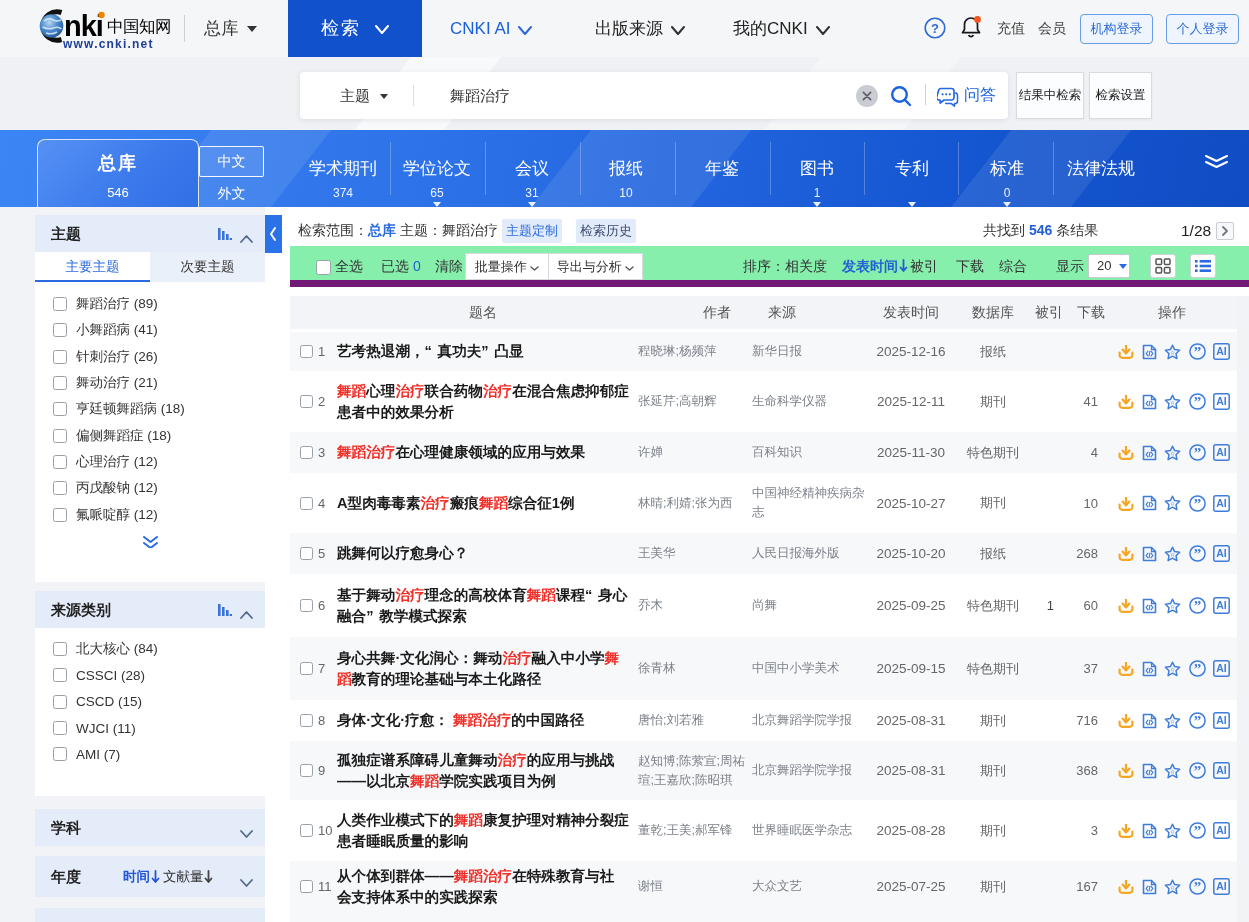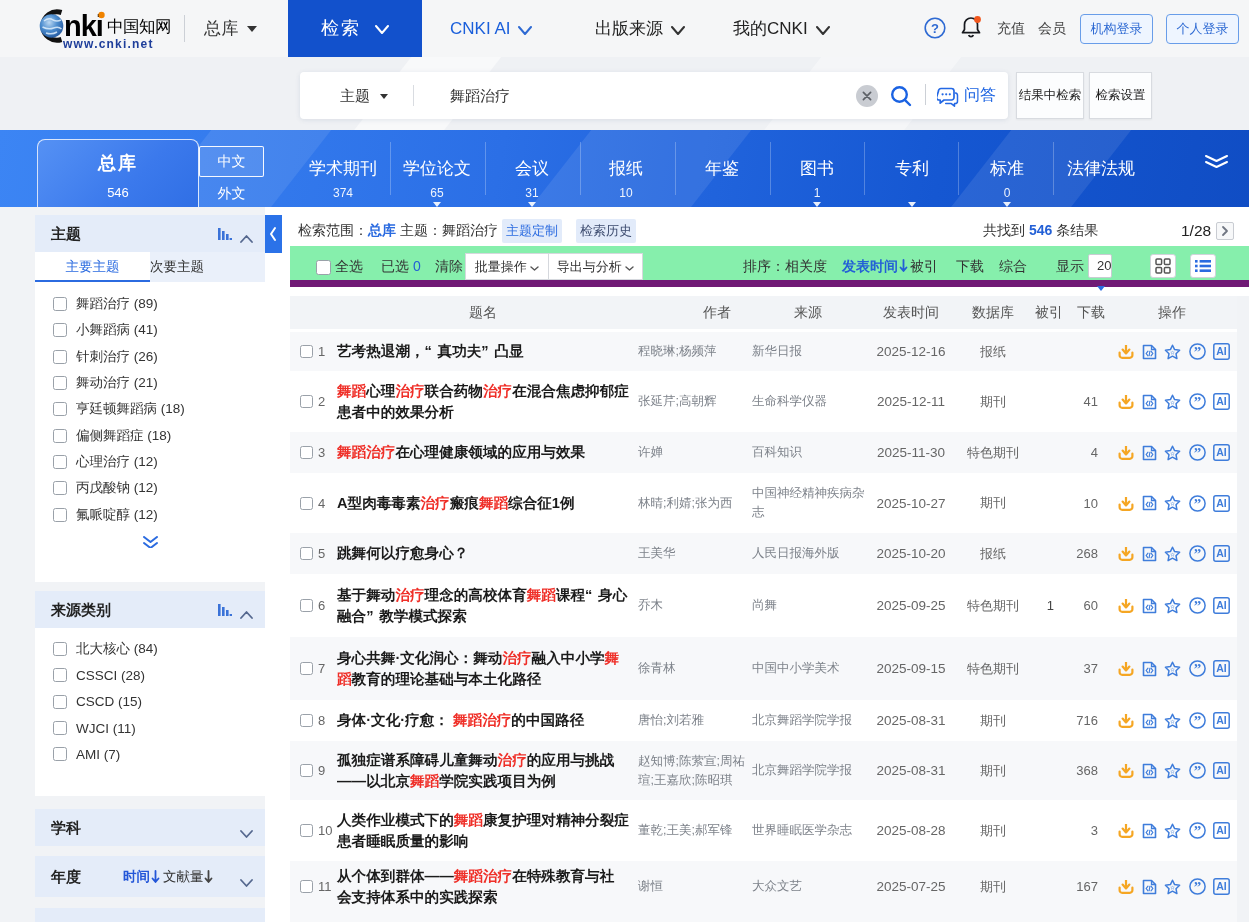--- a/index.html
+++ b/index.html
@@ -39,32 +39,32 @@
 .bsep{position:absolute;top:12px;width:1px;height:53px;background:rgba(255,255,255,.25)}
 
 .main{position:absolute;left:0;top:207px;width:1249px;height:715px;background:#f1f3f6}
 .panel{position:absolute;left:35px;width:230px;background:#fff}
 .phead{height:37px;background:#e4ecf9;position:relative}
 .phead .tt{position:absolute;left:16px;top:0;line-height:37px;font-size:15px;font-weight:700;color:#222}
 .phead .ic1{position:absolute;right:33px;top:11px}
 .phead .ic2{position:absolute;right:12px;top:14px}
 .ptabs{height:30px;display:flex;font-size:13.5px}
 .ptabs .a{flex:1;text-align:center;line-height:29px;color:#2b6be0;background:#fff;border-bottom:2px solid #2b6be0}
-.ptabs .b{flex:1;text-align:left;line-height:29px;color:#333;background:#eaf0fa}
+.ptabs .b{flex:1;text-align:center;line-height:29px;color:#333;background:#eaf0fa}
 .pitem{height:26.3px;display:flex;align-items:center;padding-left:18px;font-size:13.5px;color:#333;white-space:nowrap}
 .cbx{display:inline-block;width:14px;height:14px;border:1px solid #9aa1a9;border-radius:2.5px;background:#fff;margin-right:9px;flex:none}
 .collapse{position:absolute;left:265px;top:8px;width:17px;height:38px;background:#2b72e8;color:#fff;text-align:center}
 
 .res-info{position:absolute;left:290px;top:215px;width:959px;height:31px;font-size:14px;color:#333}
 .res-info .seg{position:absolute;top:0;height:31px;line-height:31px;white-space:nowrap}
 .tagbtn{position:absolute;top:4px;height:24px;border-radius:2px;background:#e2ebfa;font-size:13px;text-align:center;line-height:24px}
 .toolbar{position:absolute;left:290px;top:246px;width:959px;height:41px;background:#86efac;border-bottom:7px solid #701a75;font-size:14px;color:#333}
 .toolbar .t{position:absolute;top:0;height:40px;line-height:40px;white-space:nowrap}
 .tbbtn{position:absolute;top:7px;height:27px;border:1px solid #d5d8dd;background:#fff;font-size:13px;color:#333;text-align:center;line-height:25px}
-.selbox{position:absolute;top:8px;width:24px;height:24px;border:1px solid #c8ccd2;background:#fff;border-radius:2px;font-size:13px;color:#333;text-align:left;line-height:22px;padding-left:8px}
+.selbox{position:absolute;top:8px;width:42px;height:24px;border:1px solid #c8ccd2;background:#fff;border-radius:2px;font-size:13px;color:#333;text-align:left;line-height:22px;padding-left:8px}
 .vbtn{position:absolute;top:8px;width:26px;height:24px;border:1px solid #d0d4da;background:#fff;border-radius:3px}
 .thead{position:absolute;left:290px;top:296px;width:947px;height:33px;background:#f2f4f7;font-size:14px;color:#555}
 .thead span{position:absolute;top:0;line-height:33px}
 .row{position:absolute;left:290px;width:947px;background:#fff}
 .row.g{background:#f7f8fa}
 .row .cell{position:absolute;top:0;height:100%;display:flex;align-items:center}
 .row .no{color:#666;font-size:13px}
 .row .ttl{left:47px;width:300px;font-size:14.6px;font-weight:700;color:#1b1b1b;line-height:21px;white-space:nowrap}
 .row .ttl i{font-style:normal;color:#ef2f28}
 .fq{display:inline-block;width:13px}
@@ -350,21 +350,21 @@
         <rect x="0" y="5.7" width="2.6" height="2.6" fill="#2b6be0"></rect>
         <rect x="0" y="10.4" width="2.6" height="2.6" fill="#2b6be0"></rect>
         <rect x="4.6" y="1" width="11.4" height="2.6" fill="#2b6be0"></rect>
         <rect x="4.6" y="5.7" width="11.4" height="2.6" fill="#2b6be0"></rect>
         <rect x="4.6" y="10.4" width="11.4" height="2.6" fill="#2b6be0"></rect>
       </svg></span>
 </div>
 <div class="thead">
     <span style="left:153px;width:80px;text-align:center">题名</span>
     <span style="left:361px;width:80px;text-align:right">作者</span>
-    <span style="left:478px;width:80px;text-align:center">来源</span>
+    <span style="left:478px;width:80px;">来源</span>
     <span style="left:581px;width:80px;text-align:center">发表时间</span>
     <span style="left:663px;width:80px;text-align:center">数据库</span>
     <span style="left:719px;width:80px;text-align:center">被引</span>
     <span style="left:761px;width:80px;text-align:center">下载</span>
     <span style="left:842px;width:80px;text-align:center">操作</span>
   </div>
 <div class="row g" style="top:332px;height:39px">
  <div class="cell" style="left:10px">
       <span class="cbx" style="margin:0;width:13px;height:13px"></span>
     </div>

